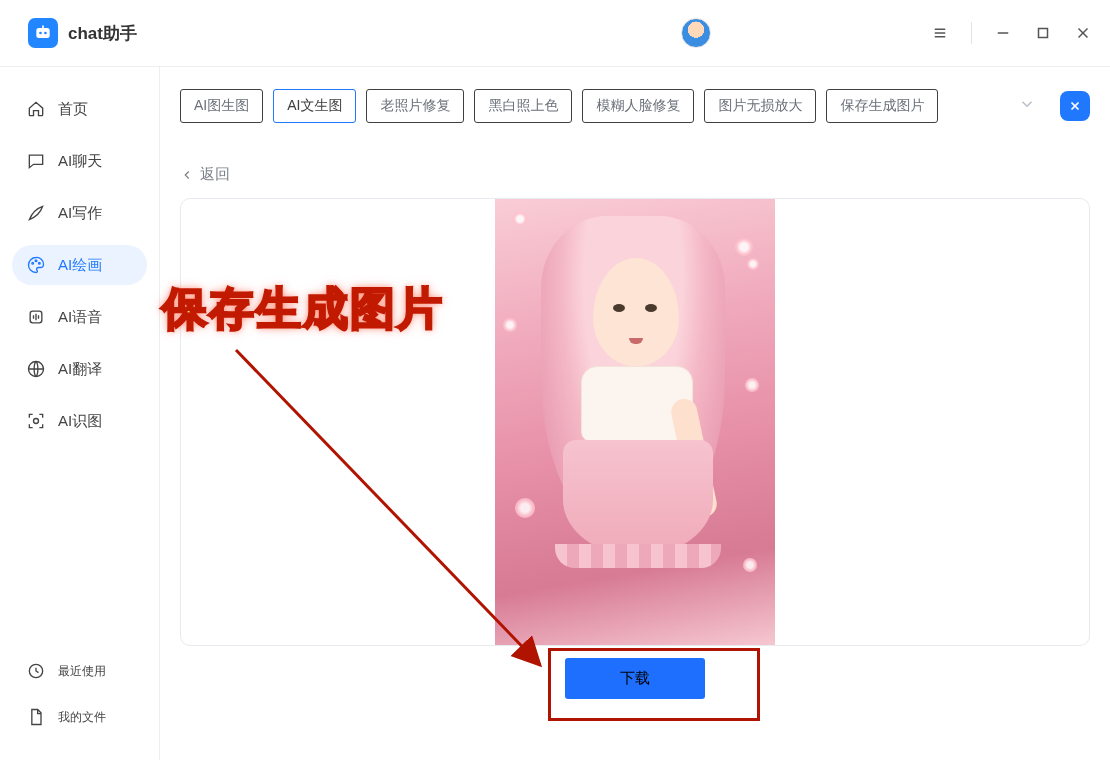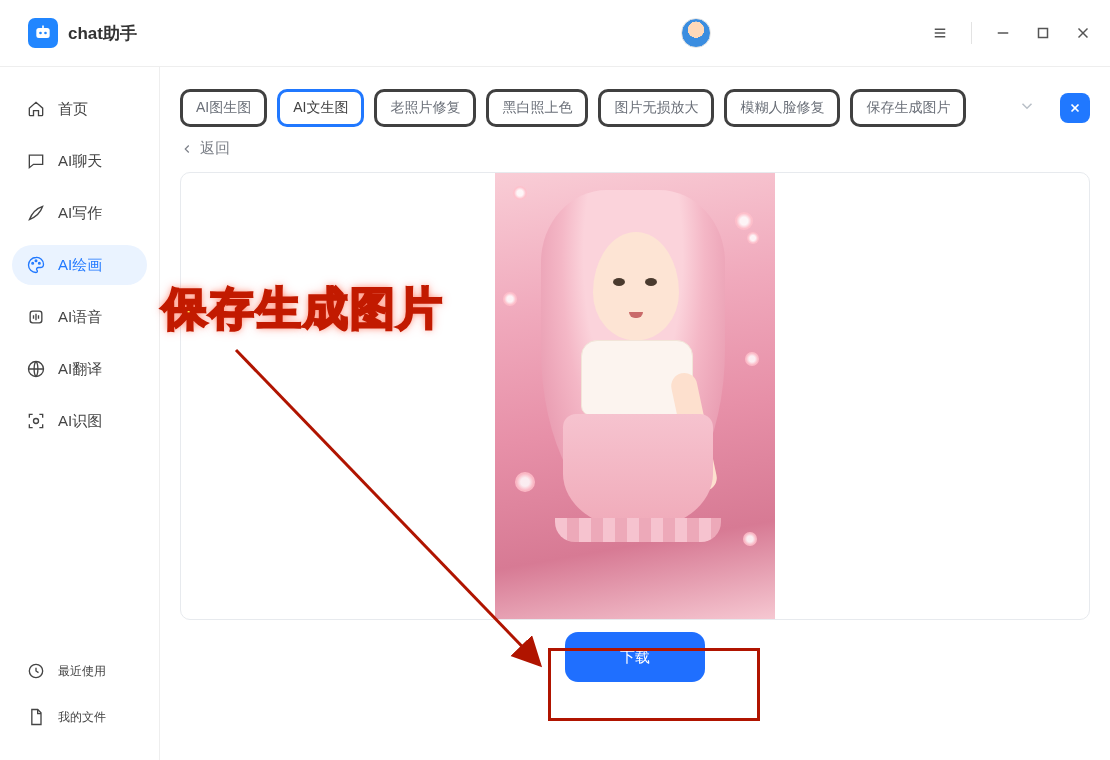--- a/index.html
+++ b/index.html
@@ -26,48 +26,48 @@
 .sb-item { display: flex; align-items: center; gap: 12px; padding: 10px 14px; border-radius: 20px; cursor: pointer; color: #444; font-size: 15px; margin-bottom: 12px; }
 .sb-item.active { background: #eaf3ff; color: #2078ff; font-weight: 500; }
 .sb-ico { width: 20px; height: 20px; display: flex; align-items: center; justify-content: center; }
 .sb-ico svg { width: 20px; height: 20px; stroke: currentColor; fill: none; stroke-width: 1.6; }
 .sidebar-bottom { margin-top: auto; }
 .sb-item.small { font-size: 12px; margin-bottom: 6px; }
 
 
 .main { flex: 1; padding: 22px 20px 20px 20px; position: relative; }
 .tabrow { display: flex; align-items: center; gap: 10px; }
-.tab { padding: 7px 13px; border: 3px solid #404040; border-radius: 10px; font-size: 14px; color: #6a6f78; cursor: pointer; background: #fff; }
+.tab { padding: 7px 13px; border: 1px solid #404040; border-radius: 3px; font-size: 14px; color: #6a6f78; cursor: pointer; background: #fff; }
 .tab.active { border-color: #2078ff; color: #404040; }
 .tab-more { margin-left: auto; color: #b8bfc7; cursor: pointer; padding: 6px; }
 .tab-more svg { width: 18px; height: 18px; }
 .corner-btn { width: 30px; height: 30px; border-radius: 8px; background: #2078ff; color: #fff; display: flex; align-items: center; justify-content: center; cursor: pointer; margin-left: 8px; }
 .corner-btn svg { width: 14px; height: 14px; }
 
-.back-row { margin-top: 12px; display: flex; align-items: center; gap: 6px; color: #7b7f87; font-size: 15px; cursor: pointer; text-align: right; }
+.back-row { margin-top: 42px; display: flex; align-items: center; gap: 6px; color: #7b7f87; font-size: 15px; cursor: pointer; text-align: right; }
 .back-row svg { width: 14px; height: 14px; }
 
 .card { margin-top: 14px; border: 1px solid #e7eaee; border-radius: 10px; height: 448px; position: relative; overflow: hidden; display: flex; align-items: center; justify-content: center; background: #fff; }
 
 
 .genimg { width: 280px; height: 448px; position: relative; overflow: hidden; }
 .genimg .bg { position: absolute; inset: 0; background: linear-gradient(170deg, #f9cdd6 0%, #f0a9bc 30%, #e790a8 55%, #d77a94 80%, #f6c8d2 100%); }
 .blossom { position: absolute; width: 14px; height: 14px; background: radial-gradient(circle, #fff 0 30%, #ffc0cb 60% 100%); border-radius: 50%; opacity: .85; }
 .hair { position: absolute; top: 18px; left: 46px; width: 184px; height: 330px; background: radial-gradient(ellipse at 50% 20%, #fbd3db 0 38%, #f4b7c6 55%, #e99db2 80%); border-radius: 100px 100px 140px 140px / 110px 110px 260px 260px; }
 .face { position: absolute; top: 60px; left: 98px; width: 86px; height: 108px; background: #fde4d4; border-radius: 50% 50% 48% 48% / 56% 56% 44% 44%; }
 .eye { position: absolute; width: 12px; height: 8px; background: #4a3a2e; border-radius: 50%; top: 106px; }
 .eye.l { left: 118px; } .eye.r { left: 150px; }
 .mouth { position: absolute; top: 140px; left: 134px; width: 14px; height: 6px; background: #c96a6a; border-radius: 0 0 10px 10px; }
 .top { position: absolute; top: 168px; left: 86px; width: 112px; height: 76px; background: #fcf4ef; border-radius: 16px 16px 10px 10px; border: 1px solid #f2e4d8; }
 .skirt { position: absolute; top: 242px; left: 68px; width: 150px; height: 116px; background: linear-gradient(180deg, #f6c3cf 0%, #f0aab9 100%); border-radius: 14px 14px 80px 80px / 14px 14px 60px 60px; }
 .ruffle { position: absolute; top: 346px; left: 60px; width: 166px; height: 24px; background: repeating-linear-gradient(90deg, #f6c3cf 0 12px, #eda9b9 12px 24px); border-radius: 0 0 20px 20px; }
 .arm { position: absolute; top: 200px; left: 186px; width: 26px; height: 120px; background: #fde0ce; border-radius: 14px; transform: rotate(-12deg); }
 
 .download-wrap { margin-top: 12px; display: flex; justify-content: center; }
-.download-btn { width: 140px; height: 50px; background: #1f6fff; color: #ffffff; border: none; border-radius: 13px; font-size: 15px; cursor: pointer; }
+.download-btn { width: 140px; height: 41px; background: #1f6fff; color: #000000; border: none; border-radius: 3px; font-size: 15px; cursor: pointer; }
 
 
 .anno-text { position: absolute; left: 162px; top: 279px; font-size: 45px; font-weight: 800; color: #ffea4a; -webkit-text-stroke: 2.5px #c21a00; text-shadow: 0 0 6px rgba(255,40,0,.55), 0 0 12px rgba(255,40,0,.35); letter-spacing: 2px; pointer-events: none; z-index: 50; }
 .anno-arrow { position: absolute; left: 0; top: 0; width: 1110px; height: 760px; pointer-events: none; z-index: 49; }
 .anno-box { position: absolute; left: 548px; top: 648px; width: 212px; height: 73px; border: 3px solid #b01400; pointer-events: none; z-index: 48; }
 </style>
 </head>
 <body>
 
 <div class="titlebar">
@@ -198,22 +198,22 @@
       </div>
     </div>
   </div>
 
   <div class="main">
     <div class="tabrow">
       <div class="tab"><span>AI图生图</span></div>
       <div class="tab active"><span>AI文生图</span></div>
       <div class="tab"><span>老照片修复</span></div>
       <div class="tab"><span>黑白照上色</span></div>
+      <div class="tab"><span>模糊人脸修复</span></div>
       <div class="tab"><span>图片无损放大</span></div>
-      <div class="tab"><span>模糊人脸修复</span></div>
       <div class="tab"><span>保存生成图片</span></div>
       <span class="tab-more"><svg viewBox="0 0 24 24" fill="none" stroke="currentColor" stroke-width="2">
             <polyline points="6 9 12 15 18 9"></polyline>
           </svg></span>
       <div class="corner-btn">
           <svg viewBox="0 0 24 24" fill="none" stroke="#fff" stroke-width="3">
             <line x1="6" y1="6" x2="18" y2="18"></line>
             <line x1="18" y1="6" x2="6" y2="18"></line>
           </svg>
         </div>

